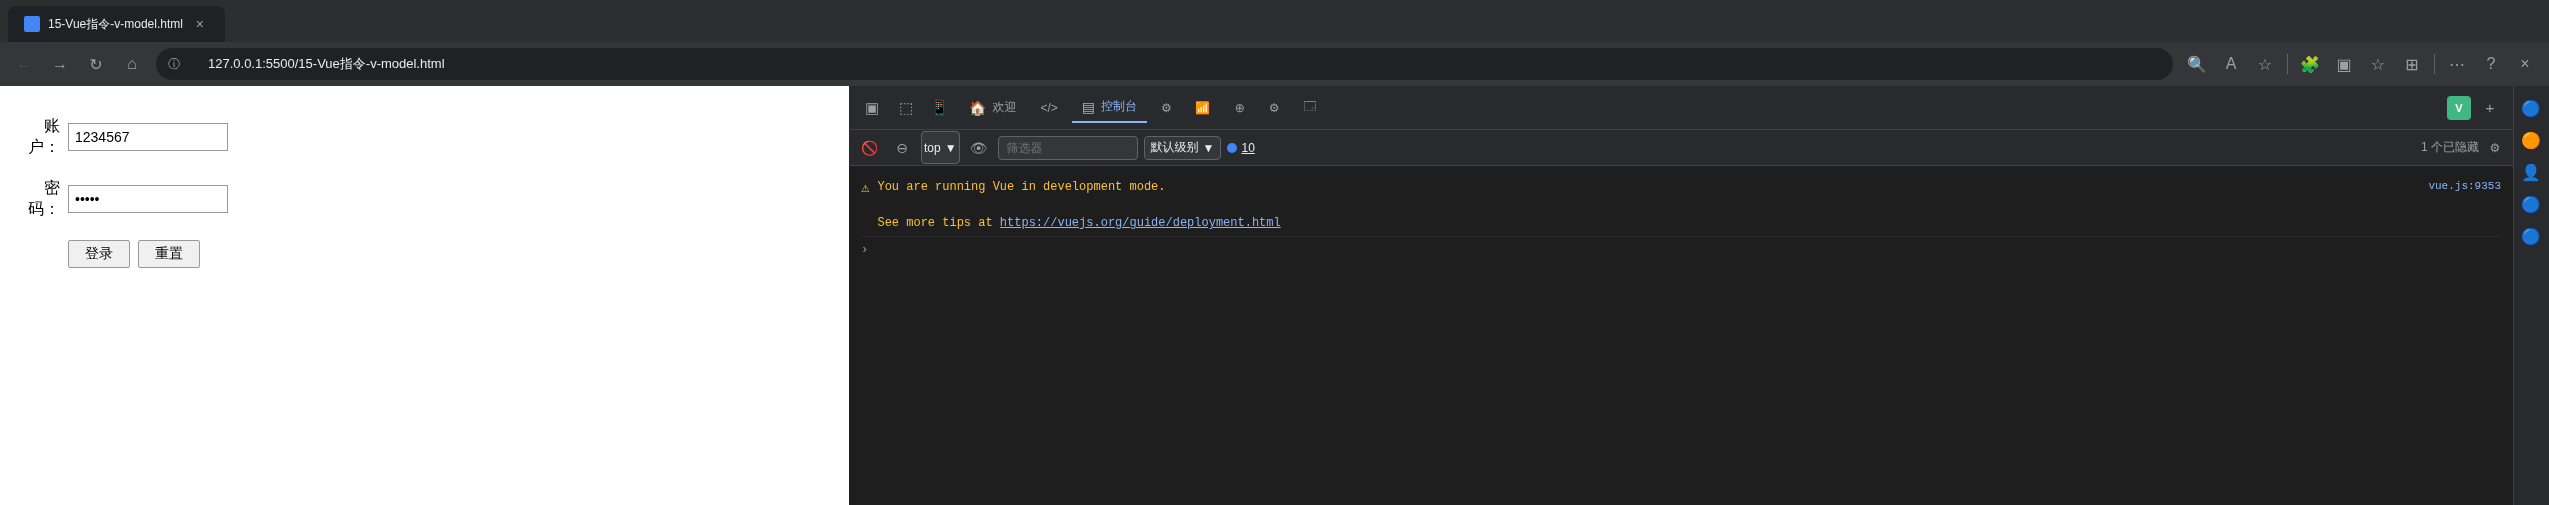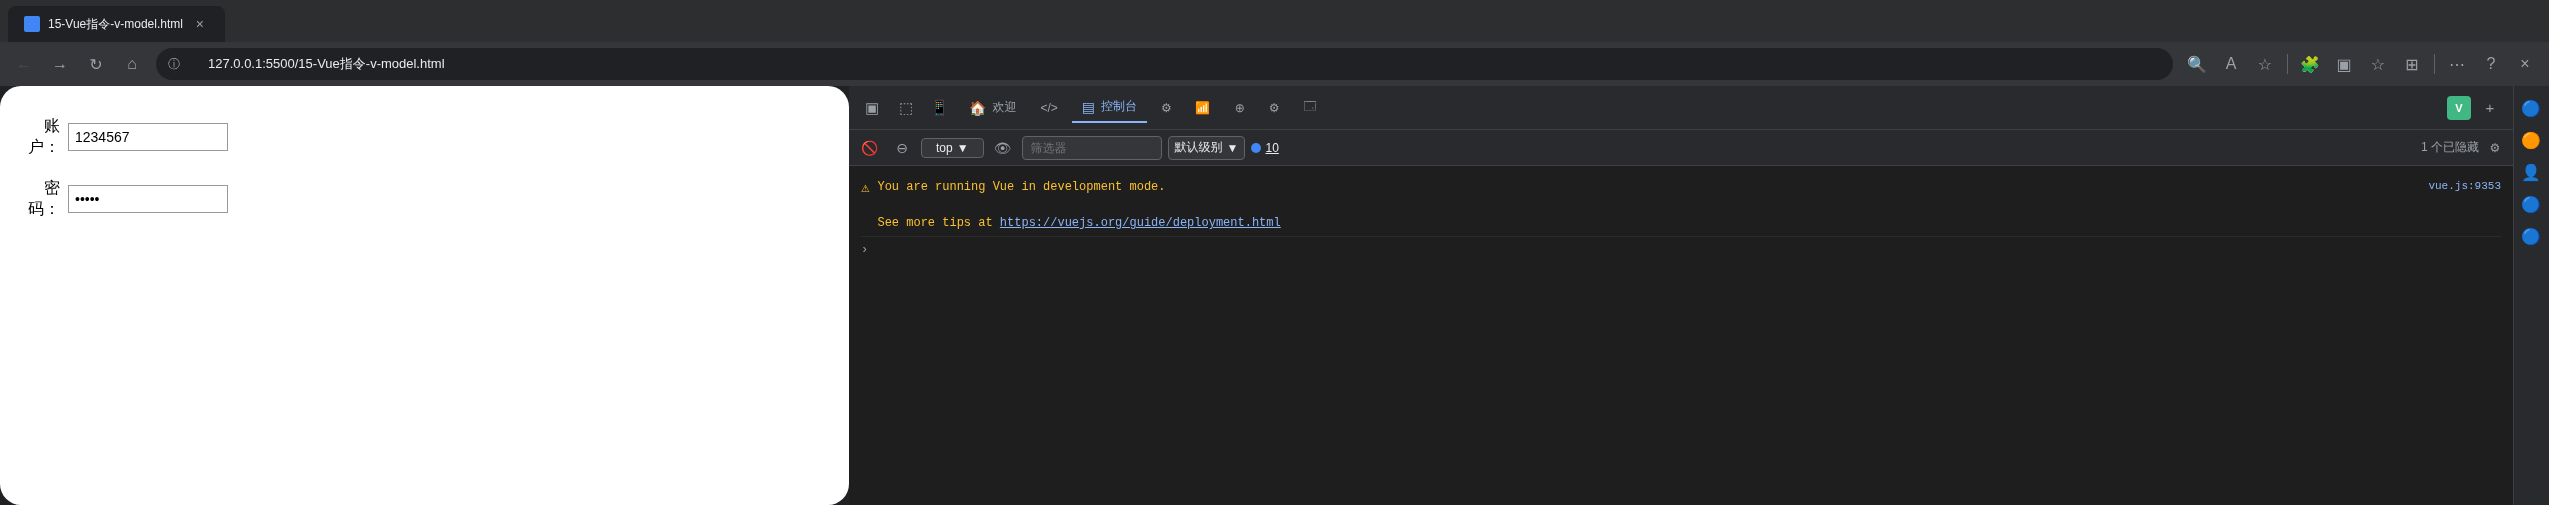--- a/index.html
+++ b/index.html
@@ -155,21 +155,20 @@
       display: flex;
       height: calc(505px - 86px);
     }
 
     
     .page-content {
       width: 849px;
       flex-shrink: 0;
       background: #ffffff;
       padding: 30px 20px;
-      border-radius: 21px;
     }
 
     .form-row {
       display: flex;
       align-items: center;
       margin-bottom: 20px;
       gap: 8px;
     }
 
     .form-label {
@@ -280,27 +279,27 @@
       align-items: center;
       justify-content: center;
       cursor: pointer;
       color: #9aa0a6;
       font-size: 14px;
       background: transparent;
       border: none;
     }
 
     .console-top-select {
-      height: 20px;
+      height: 33px;
       background: #35363a;
       border: 1px solid #5f6368;
       border-radius: 4px;
       color: #e8eaed;
       font-size: 12px;
-      padding: 0 14px;
+      padding: 0 2px;
       cursor: pointer;
       display: flex;
       align-items: center;
       gap: 4px;
     }
 
     .console-eye-btn {
       width: 26px;
       height: 26px;
       border-radius: 4px;
@@ -520,20 +519,24 @@
 
   <div class="page-content">
     <div class="form-row">
       <span class="form-label">账户：</span>
       <input class="form-input" type="text" value="1234567" style="">
     </div>
     <div class="form-row">
       <span class="form-label">密码：</span>
       <input class="form-input" type="password" value="12345" style="">
     </div>
+    <div class="btn-row">
+      <button class="form-btn">登录</button>
+      <button class="form-btn">重置</button>
+    </div>
   </div>
 
   <div class="devtools-panel">
 
     <div class="devtools-toolbar">
       <button class="dt-icon-btn">▣</button>
       <button class="dt-icon-btn">⬚</button>
       <button class="dt-icon-btn">📱</button>
 
       <div class="dt-tab">

